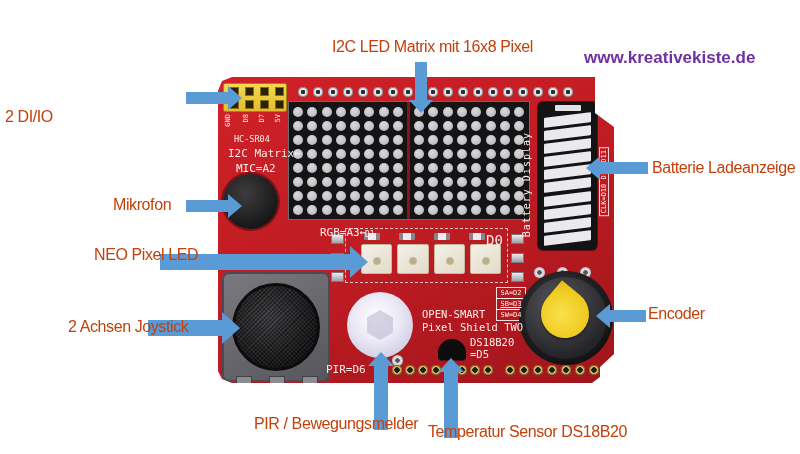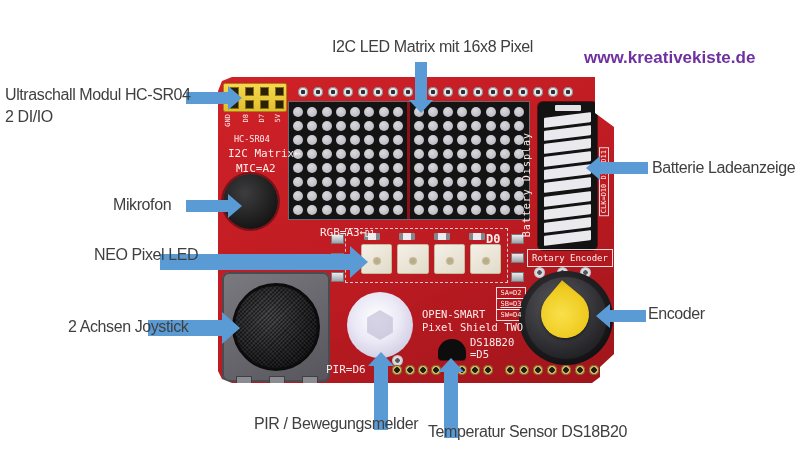--- a/index.html
+++ b/index.html
@@ -1,20 +1,20 @@
 <!DOCTYPE html>
 <html><head>
 <meta charset="utf-8">
 <style>
   html,body{margin:0;padding:0;background:#fff;}
   #canvas{position:relative;width:800px;height:454px;background:#ffffff;overflow:hidden;
           font-family:"Liberation Sans",sans-serif;}
 
   
-  .lbl{position:absolute;color:#404040;font-size:16px;letter-spacing:-0.4px;white-space:nowrap;z-index:6;}
+  .lbl{position:absolute;color:#c2410c;font-size:16px;letter-spacing:-0.4px;white-space:nowrap;z-index:6;}
   #site{position:absolute;color:#7030a0;font-weight:bold;font-size:17px;z-index:6;white-space:nowrap;}
 
   
   .shaft,.head{position:absolute;z-index:5;}
   .shaft{background:#5b9bd5;}
   .head{width:0;height:0;}
 
   
   #board{position:absolute;left:218px;top:77px;width:396px;height:306px;z-index:1;
     background:linear-gradient(155deg,#d02128 0%,#bd1b22 55%,#9e151b 100%);
@@ -112,21 +112,20 @@
   .swbox{position:absolute;left:278px;width:28px;height:10px;border:1px solid rgba(255,255,255,.85);
     display:flex;align-items:center;justify-content:center;}
 </style>
 </head>
 <body>
 
 <div id="canvas">
 
   <div class="lbl" style="left:332px;top:38px;">I2C LED Matrix mit 16x8 Pixel</div>
   <div id="site" style="left:584px;top:48px;">www.kreativekiste.de</div>
-  <div class="lbl" style="left:5px;top:86px;">Ultraschall Modul HC-SR04</div>
   <div class="lbl" style="left:5px;top:108px;">2 DI/IO</div>
   <div class="lbl" style="left:113px;top:196px;">Mikrofon</div>
   <div class="lbl" style="left:94px;top:246px;">NEO Pixel LED</div>
   <div class="lbl" style="left:68px;top:318px;">2 Achsen Joystick</div>
   <div class="lbl" style="left:652px;top:159px;">Batterie Ladeanzeige</div>
   <div class="lbl" style="left:648px;top:305px;">Encoder</div>
   <div class="lbl" style="left:254px;top:415px;">PIR / Bewegungsmelder</div>
   <div class="lbl" style="left:428px;top:423px;">Temperatur Sensor DS18B20</div>
 
   <div class="shaft" style="left:186px;top:92px;width:42px;height:12px;"></div>
@@ -351,21 +350,21 @@
           <div class="seg"></div>
           <div class="seg"></div>
         </div>
     </div>
     <span class="vsilk" style="left:303px;top:55px;font-size:10px;letter-spacing:1px;">Battery Display</span>
     <span class="vsilk" style="left:381px;top:70px;font-size:7px;border:1px solid rgba(255,255,255,.8);padding:2px 0;">CLK=D10 DIO=D11</span>
 
     <span class="silk" style="left:68px;top:149px;font-size:11px;margin-left:34px;">RGB=A3←</span>
     <div class="abs" id="neo-box"></div>
     <span class="silk" style="left:147px;top:153px;font-size:8px;">D1</span>
-    <span class="silk" style="left:268px;top:155px;font-size:12px;font-weight:bold;">D0</span>
+    <span class="silk" style="left:268px;top:155px;font-size:14px;">D0</span>
     <div class="abs" id="neo-res">
         <div class="res"></div>
         <div class="res"></div>
         <div class="res"></div>
         <div class="res"></div>
       </div>
     <div class="abs" id="neo-leds">
         <div class="nled"></div>
         <div class="nled"></div>
         <div class="nled"></div>
@@ -398,23 +397,20 @@
     <div class="abs" id="pir"></div>
     <span class="silk" style="left:108px;top:286px;font-size:11px;">PIR=D6</span>
 
     <span class="silk" style="left:204px;top:231px;font-size:10.5px;">OPEN-SMART</span>
     <span class="silk" style="left:204px;top:244px;font-size:10.5px;">Pixel Shield TWO</span>
 
     <div class="abs" id="ds-body"></div>
     <span class="silk" style="left:252px;top:259px;font-size:10.5px;">DS18B20</span>
     <span class="silk" style="left:252px;top:271px;font-size:10.5px;">=D5</span>
 
-    <div class="abs" id="rot-box">
-      <span class="silk" style="position:static;font-size:9px;">Rotary Encoder</span>
-    </div>
     <div class="abs" id="rot-screws">
         <div class="screw"></div>
         <div class="screw"></div>
         <div class="screw"></div>
       </div>
     <div class="swbox" style="top:210px;">
       <span class="silk" style="position:static;font-size:7px;">SA=D2</span>
     </div>
     <div class="swbox" style="top:221px;">
       <span class="silk" style="position:static;font-size:7px;text-decoration:underline;">SB=D3</span>

